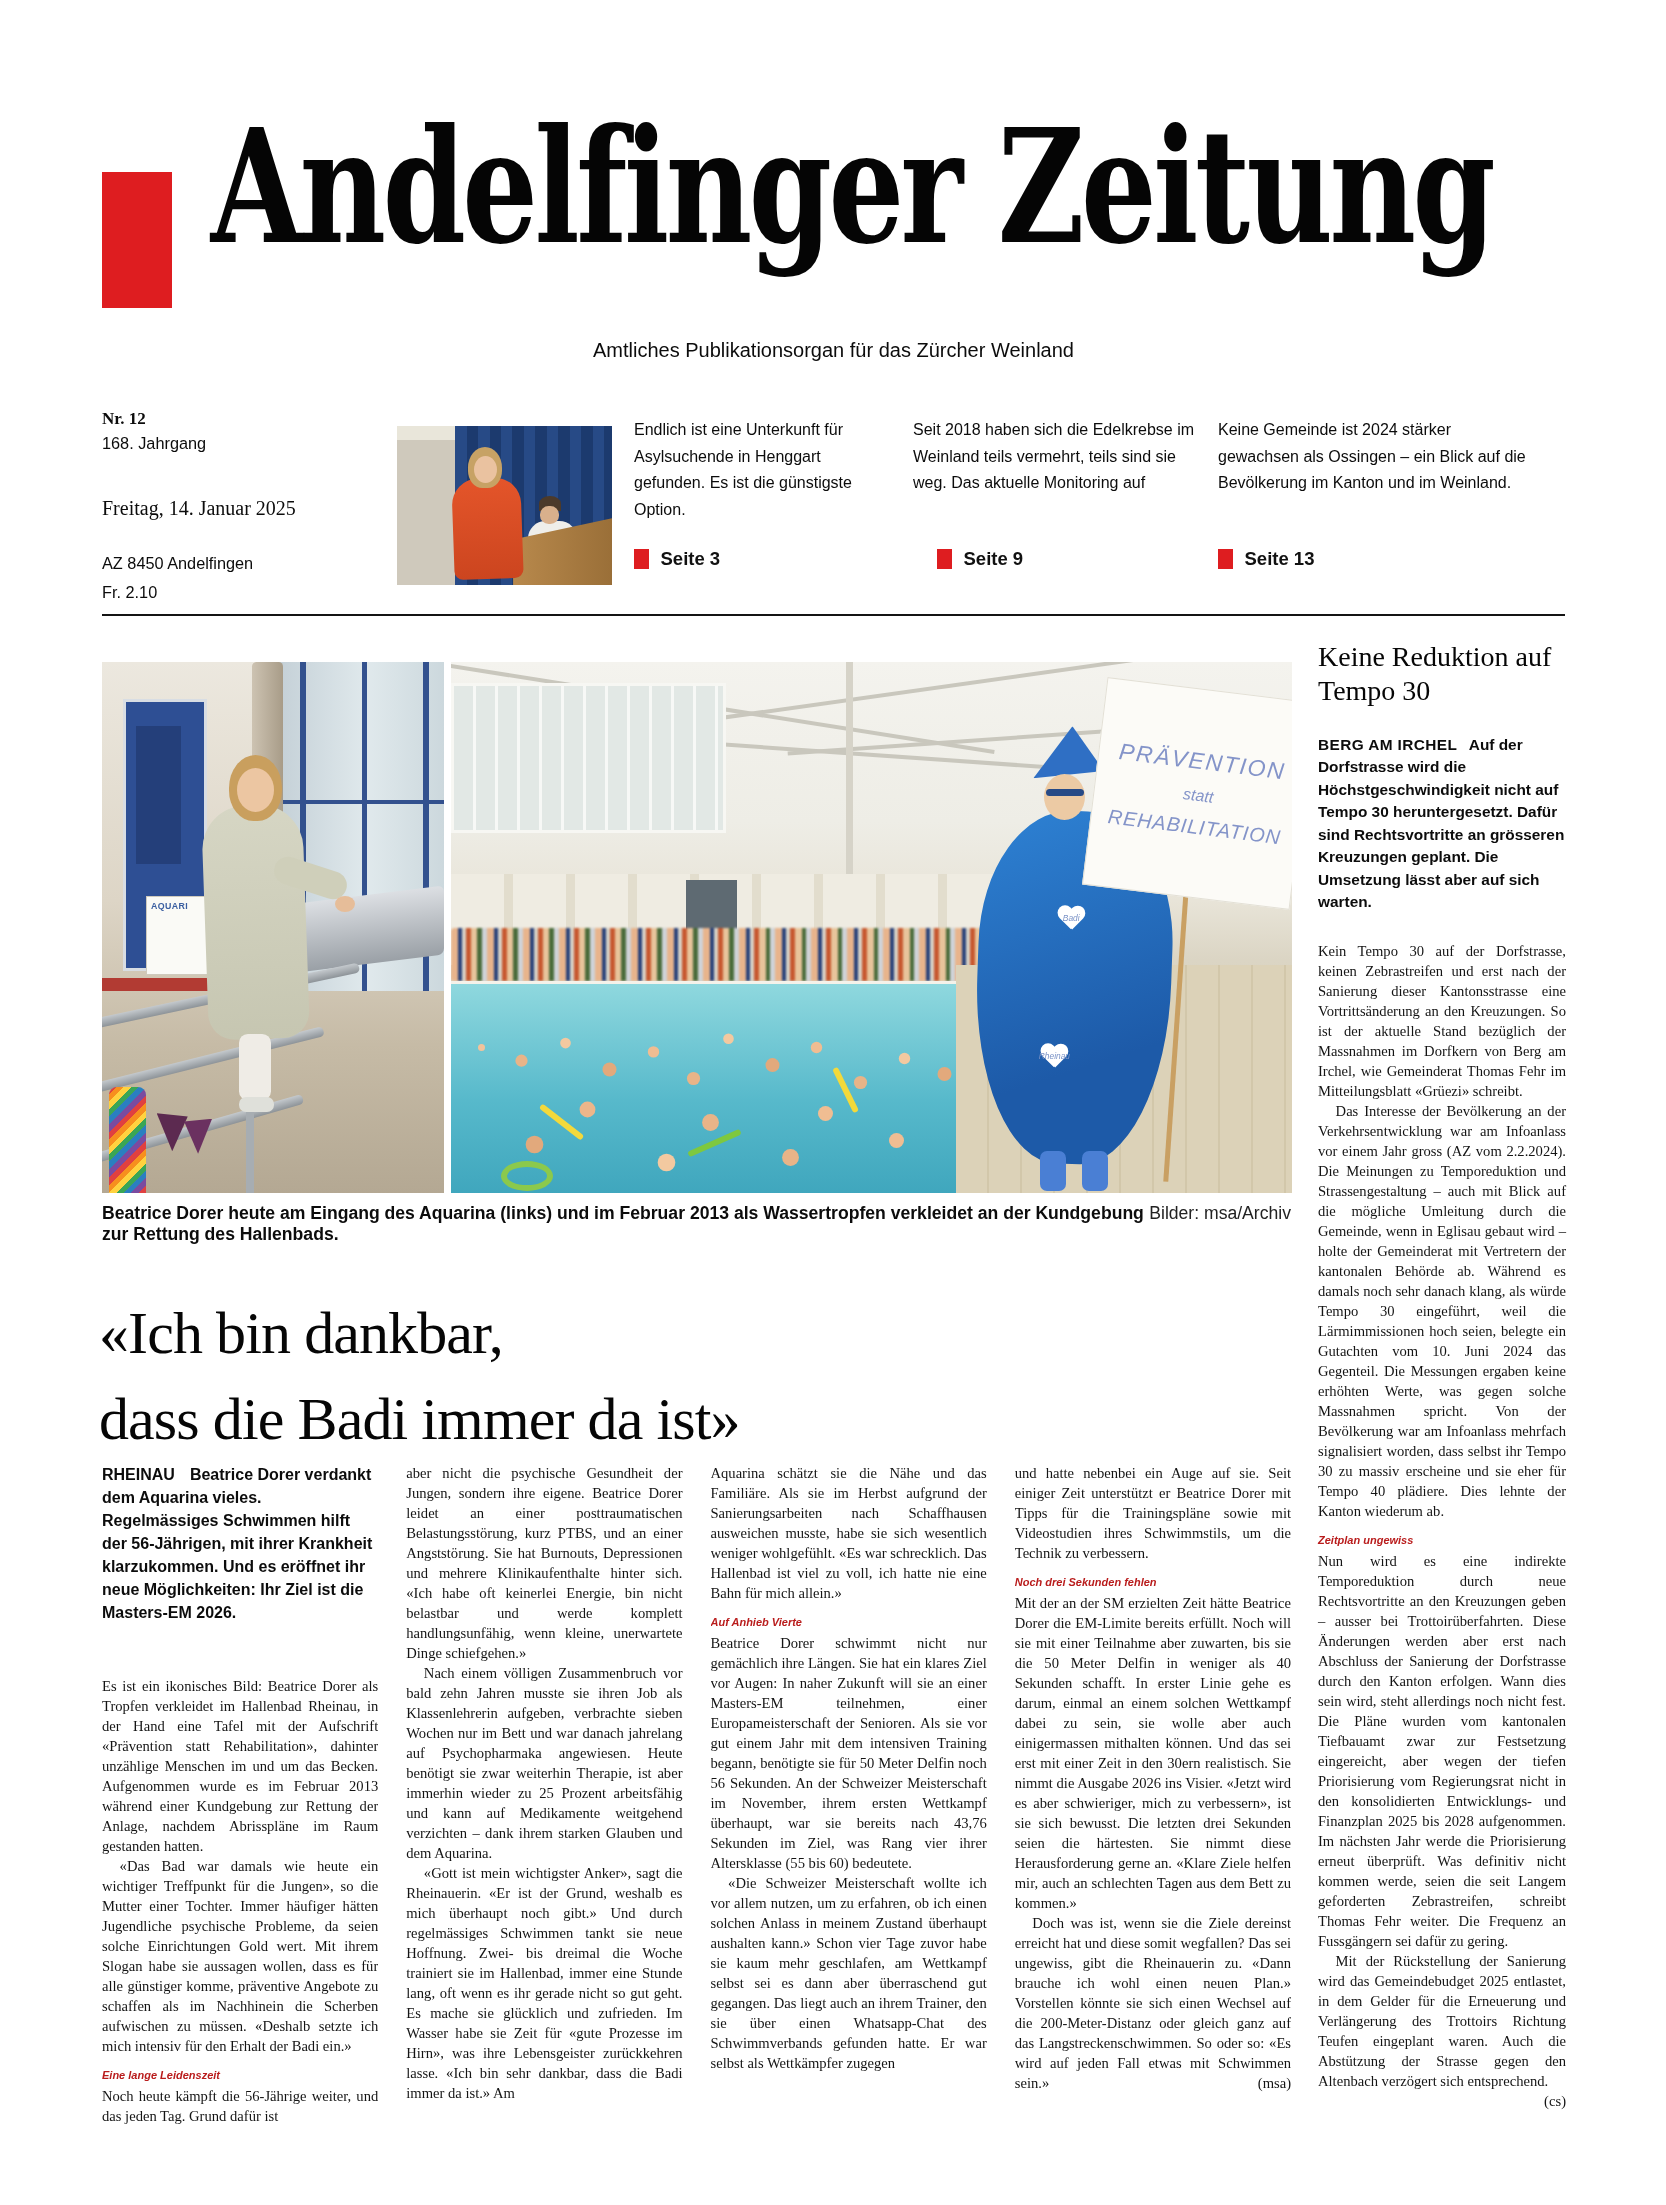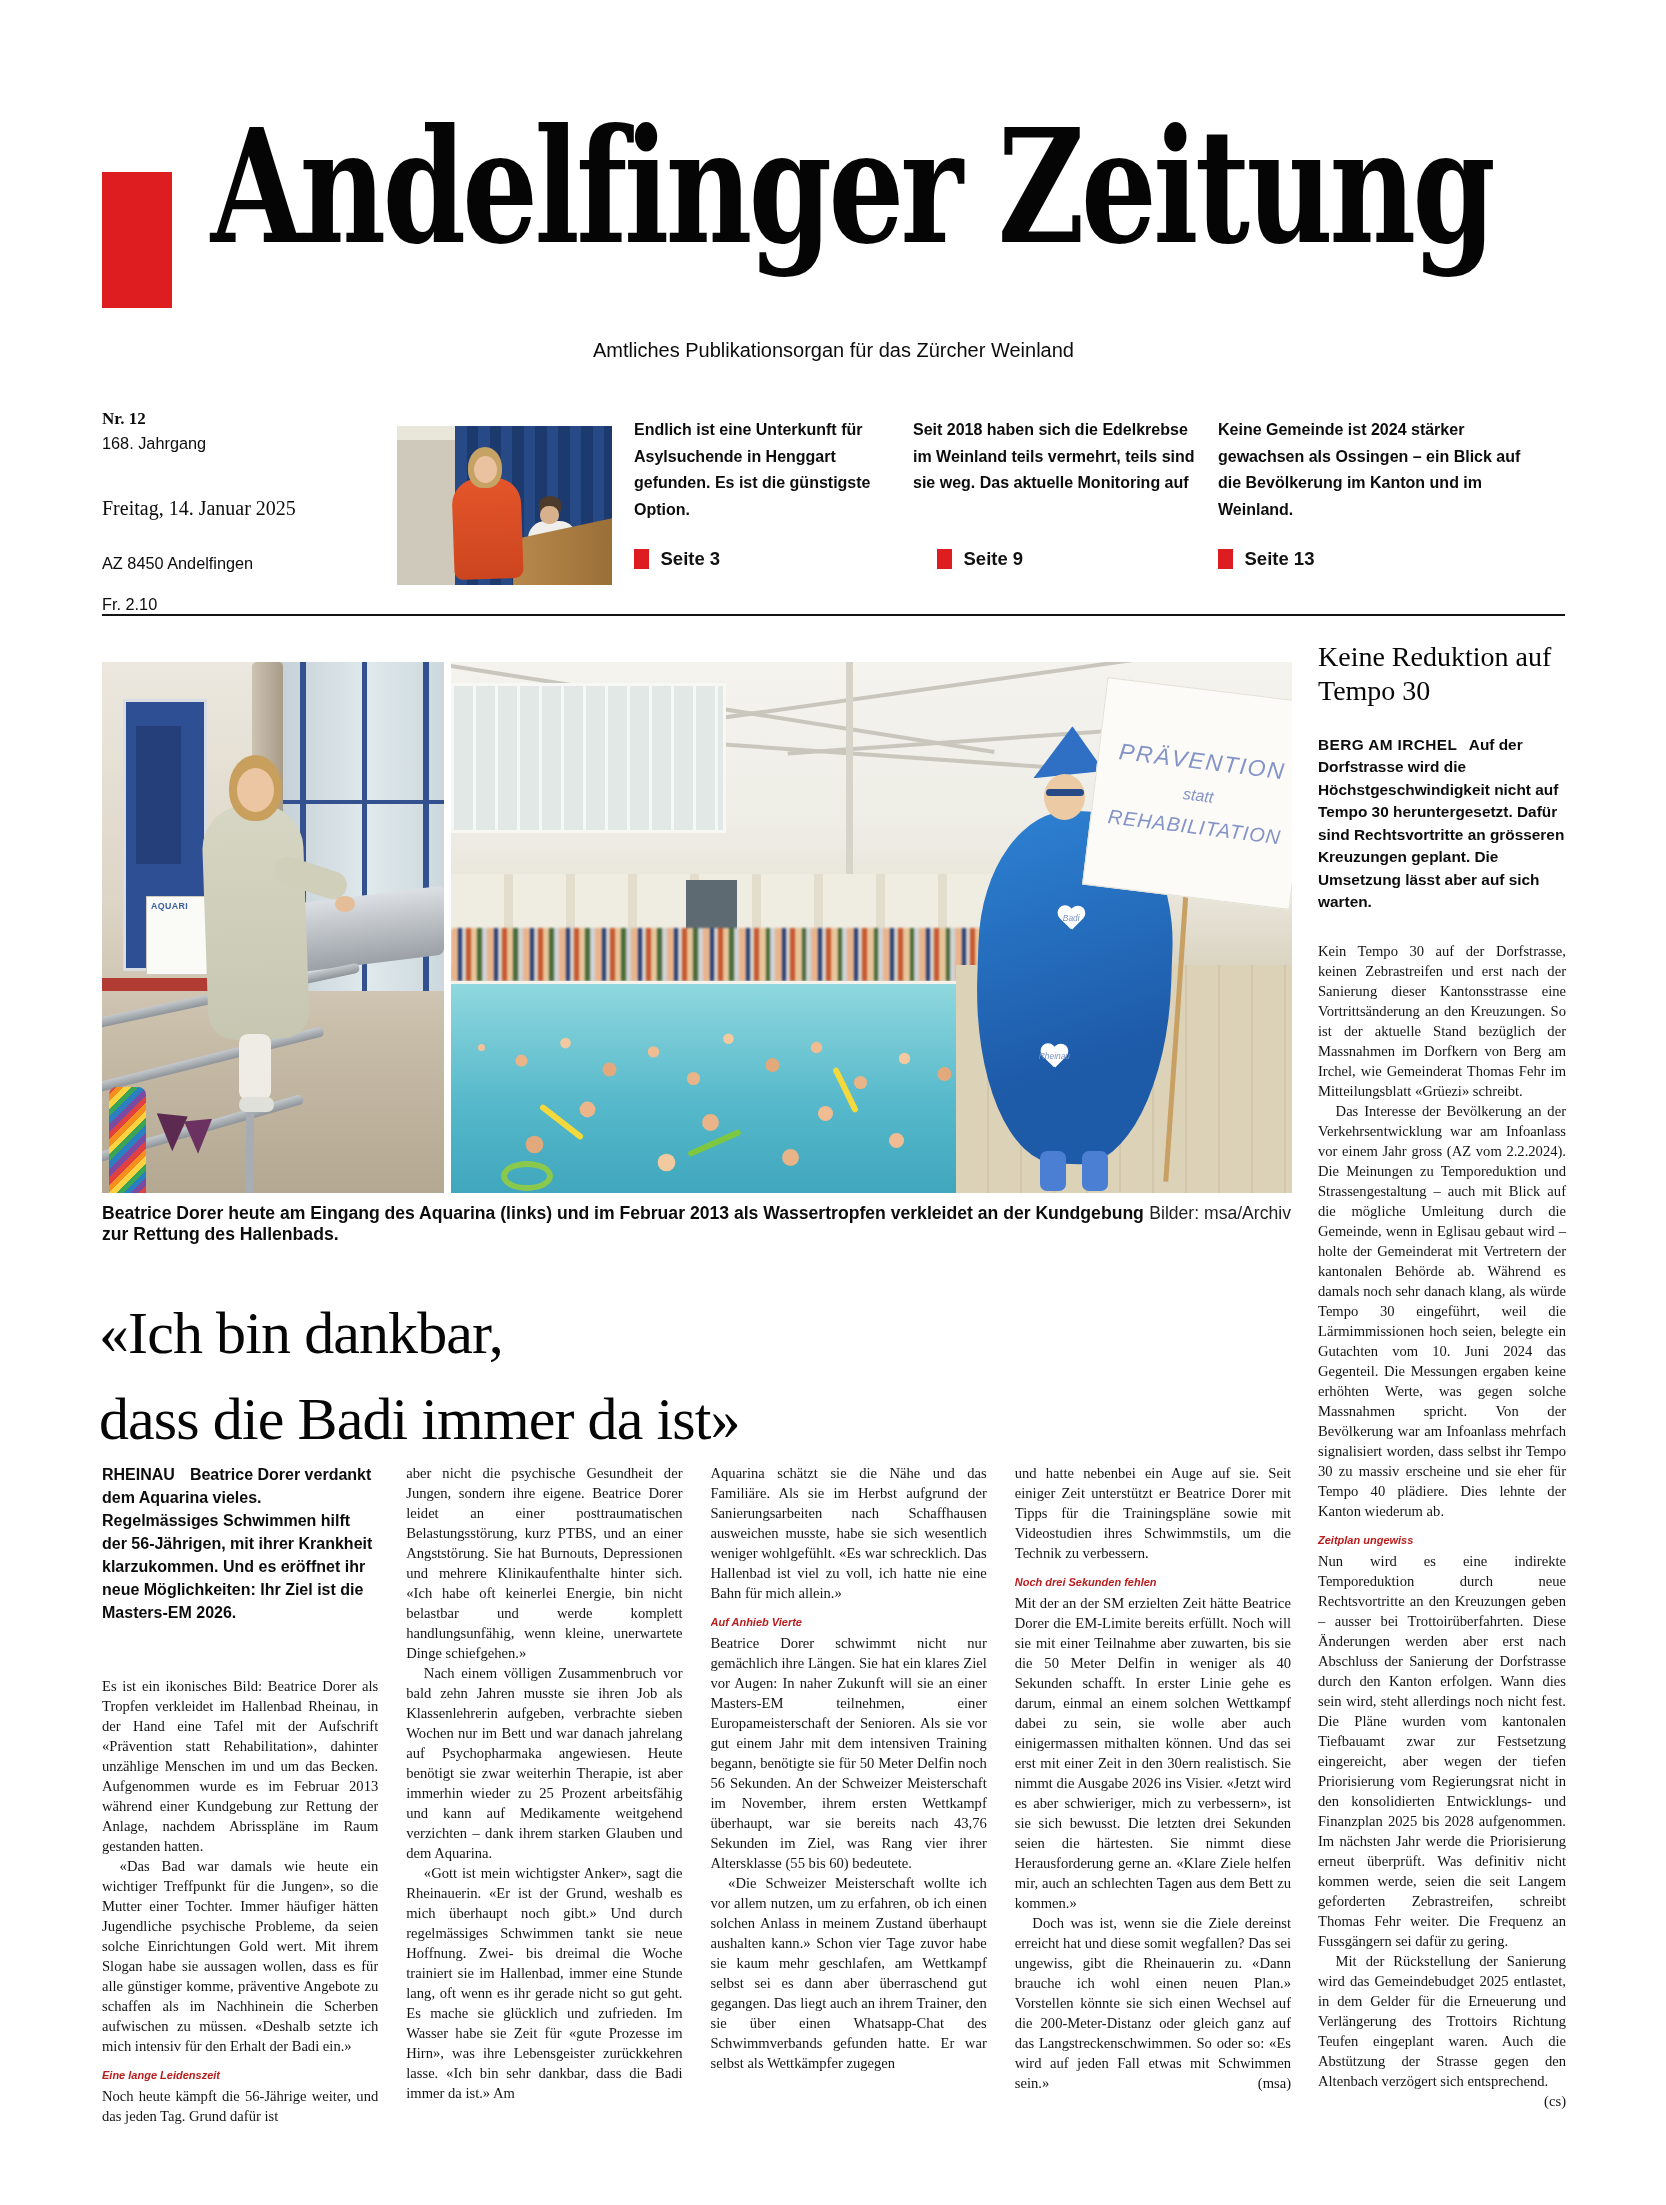--- a/index.html
+++ b/index.html
@@ -12,25 +12,25 @@
             font-family:"DejaVu Serif",serif;font-weight:bold;font-size:119px;line-height:132px;
             letter-spacing:-3.5px;transform:scaleY(1.32);transform-origin:top center;color:#050505;}
   .subtitle{position:absolute;left:0;top:339px;width:1667px;text-align:center;
             font-size:20px;font-weight:500;color:#0c0c0c;}
 
   
   .issue{position:absolute;left:102px;top:409px;width:273px;color:#0c0c0c;}
   .issue .nr{font-family:"Liberation Serif",serif;font-weight:bold;font-size:17px;margin-bottom:5.3px;}
   .issue .vol{font-size:16.3px;margin-bottom:25.6px;}
   .issue .date{font-family:"Liberation Serif",serif;font-size:20px;margin-bottom:34px;margin-top:44px;}
-  .issue .az{font-size:16.3px;margin-bottom:22px;}
+  .issue .az{font-size:16.3px;margin-bottom:10px;}
   .issue .price{font-size:16.3px;}
 
   
-  .teaser-text{position:absolute;top:417px;font-size:16px;line-height:26.5px;color:#0c0c0c;font-weight:bold;}
+  .teaser-text{position:absolute;top:417px;font-size:16px;line-height:26.5px;color:#0c0c0c;}
   .t1{left:634px;width:247px;}
   .t2{left:913px;width:291px;}
   .t3{left:1218px;width:318px;}
   .page-row{position:absolute;top:548px;display:flex;align-items:center;gap:11.5px;}
   .pr1{left:634px;} .pr2{left:913px;padding-left:24px;} .pr3{left:1218px;text-align:center;}
   .page-row .sq{width:15px;height:20px;display:inline-block;}
   .page-row .lbl{font-weight:bold;font-size:18.5px;}
 
   .rule1{position:absolute;left:102px;top:614px;width:1463px;height:2.2px;background:#141414;}
 

